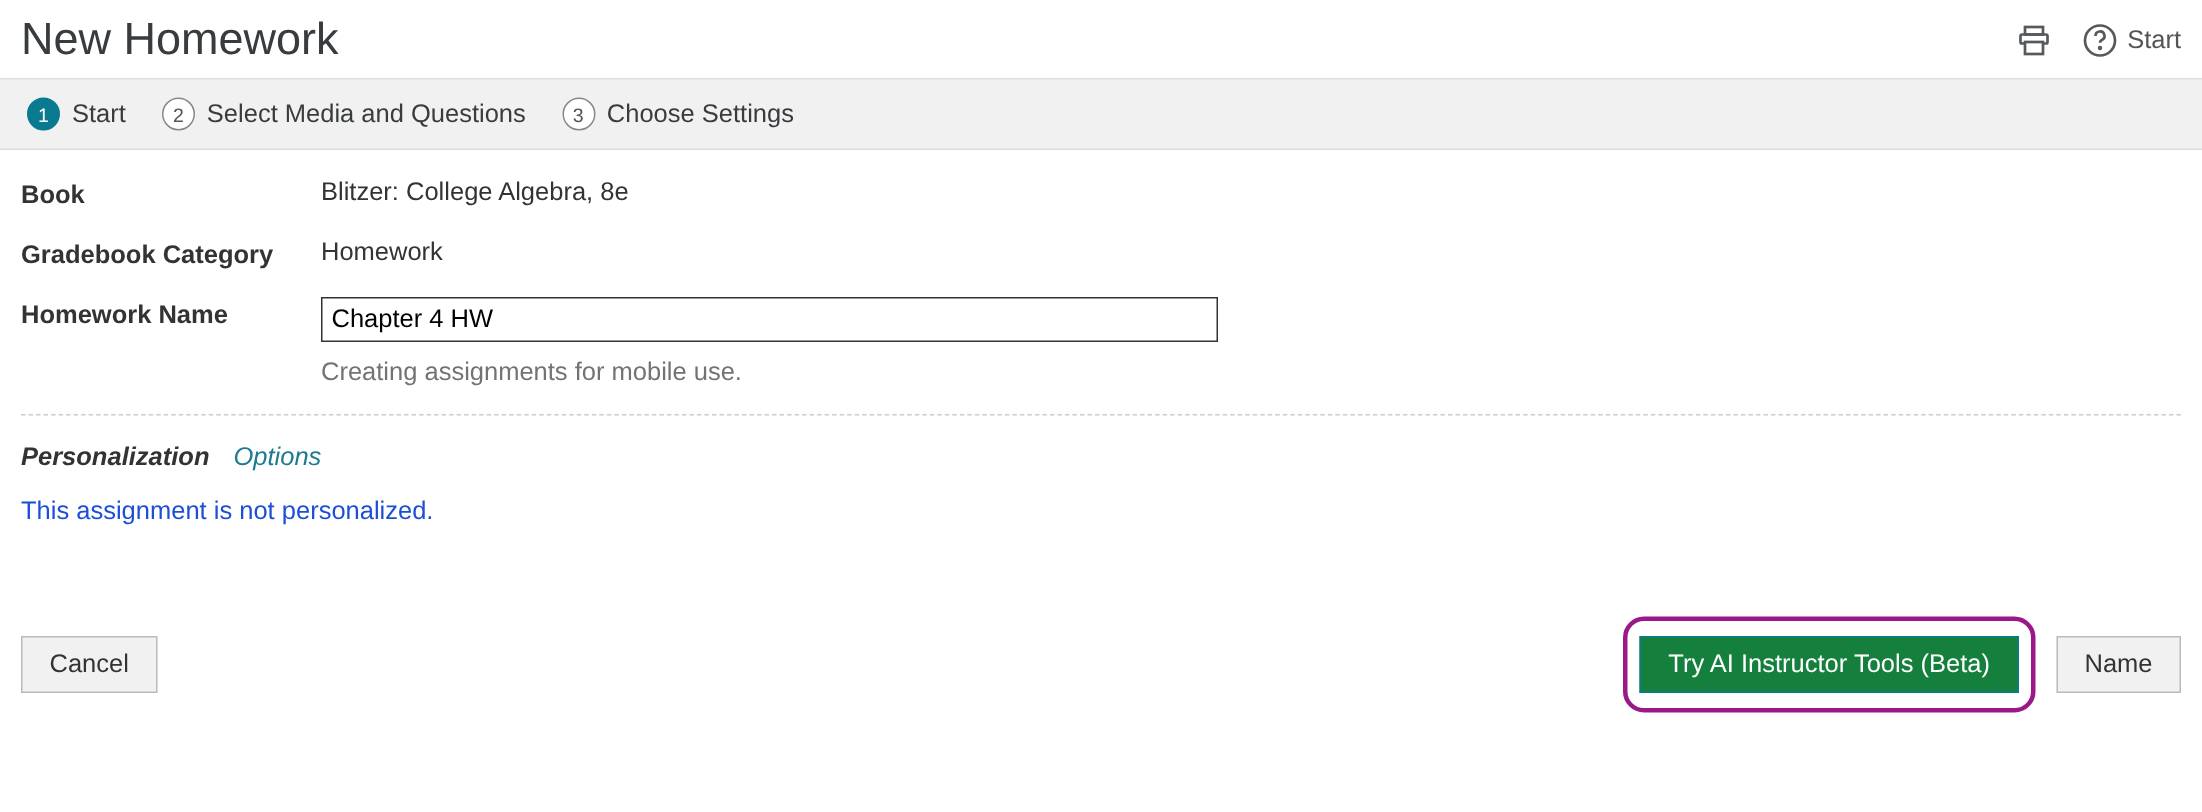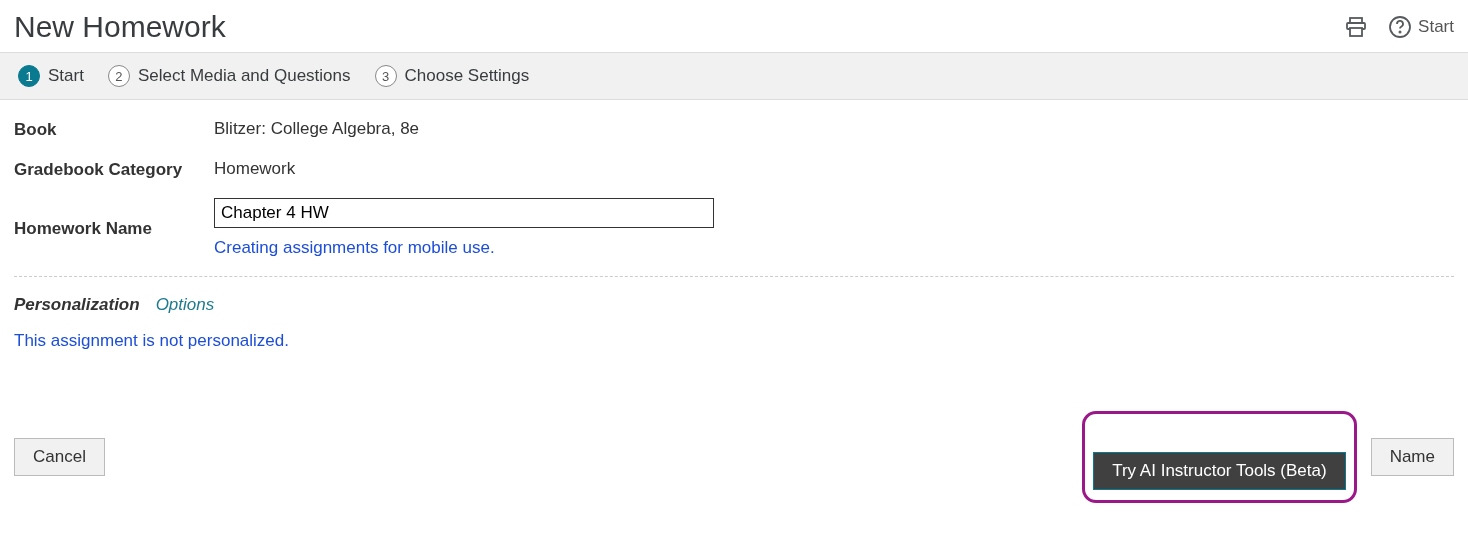--- a/index.html
+++ b/index.html
@@ -66,42 +66,42 @@
     }
     .step.active .num {
       background: #0a7a91;
       border-color: #0a7a91;
       color: #fff;
     }
 
     .form-area { padding: 18px 14px 0 14px; }
     .form-row {
       display: flex;
-      align-items: center;
+      align-items: flex-start;
       margin-bottom: 18px;
     }
     .form-label {
       width: 200px;
       font-weight: 700;
       color: #333;
       font-size: 17px;
       padding-top: 2px;
     }
     .form-value { font-size: 17px; color: #333; }
     .text-input {
       border: 1px solid #333;
       padding: 4px 6px;
       font-size: 17px;
-      width: 500px;
+      width: 598px;
       font-family: inherit;
     }
     .hint-link {
       display: inline-block;
       margin-top: 10px;
-      color: #1d4ed8;
+      color: #737373;
       font-size: 17px;
       cursor: pointer;
     }
 
     .dashed-sep {
       border: none;
       border-top: 1px dashed #ccc;
       margin: 8px 0 18px 0;
     }
 
@@ -127,24 +127,23 @@
     .btn {
       border: 1px solid #bbb;
       background: #f1f1f1;
       padding: 8px 18px;
       font-size: 17px;
       color: #333;
       cursor: pointer;
       font-family: inherit;
     }
     .btn-primary {
-      background: #404040;
+      background: #15803d;
       border-color: #0a7a91;
       color: #fff;
-      margin-top: 28px;
     }
     .highlight-box {
       border: 3px solid #9b1889;
       border-radius: 14px;
       padding: 10px 8px;
     }
   </style>
 </head>
 <body>
 

